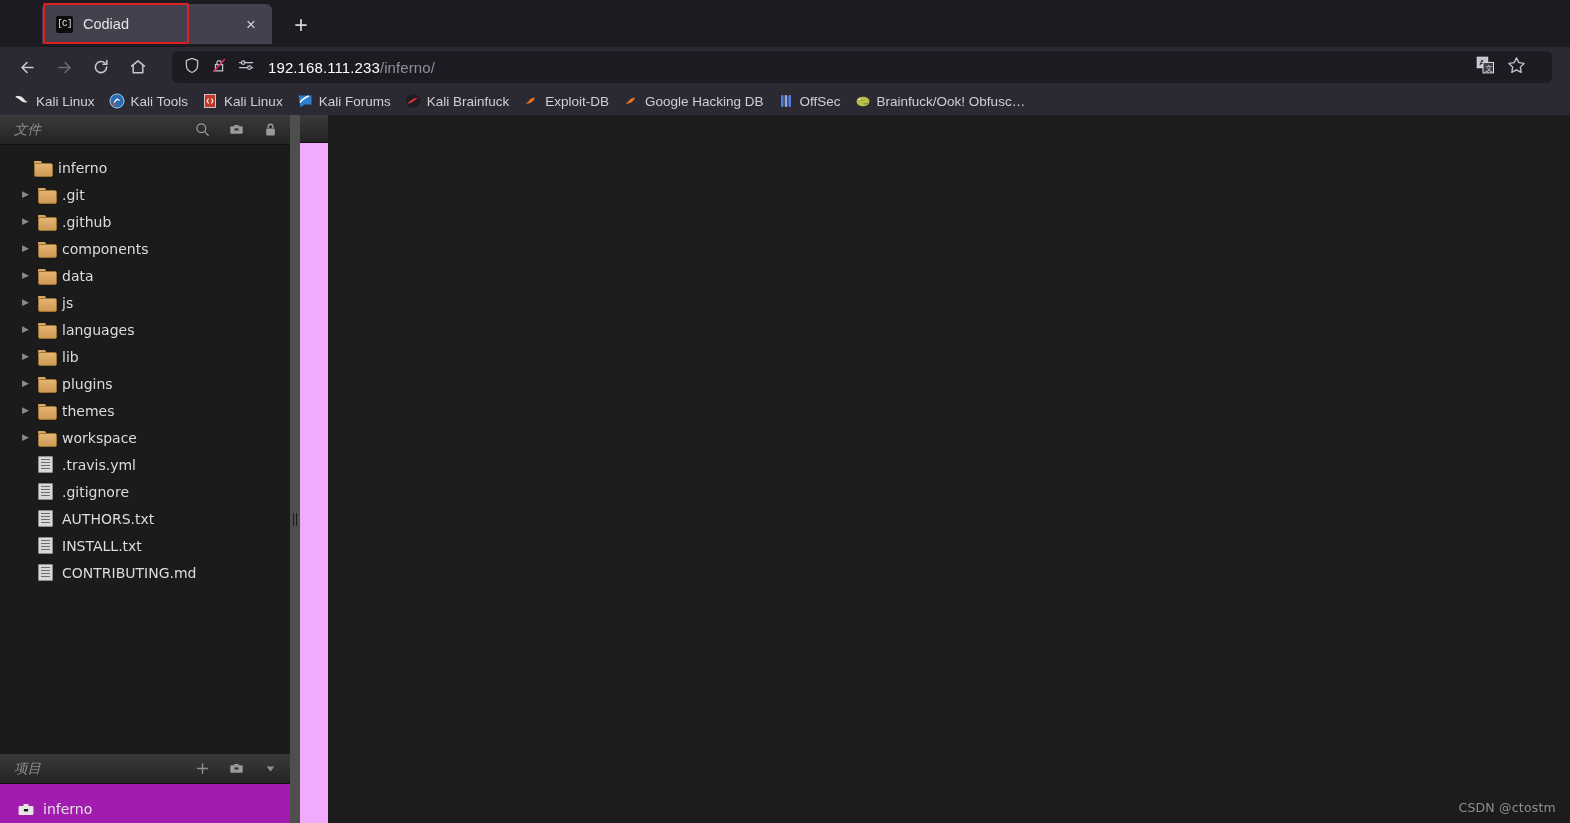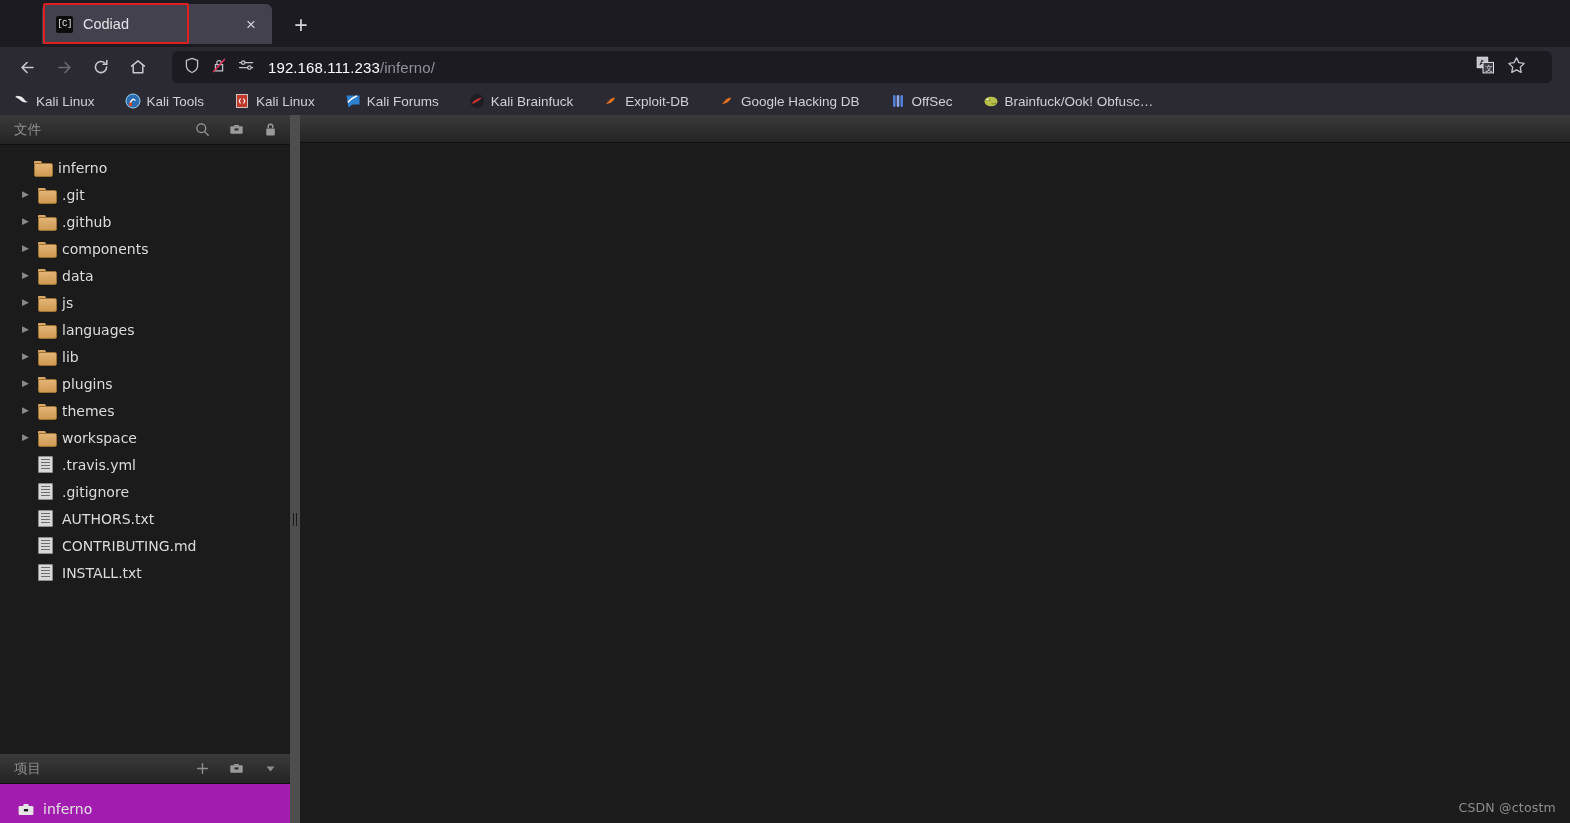--- a/index.html
+++ b/index.html
@@ -127,21 +127,21 @@
   .url-text .path { color: #8f8f9d; }
   .urlbar-right { display: flex; align-items: center; gap: 12px; margin-left: 10px; flex: 0 0 auto; }
 
   
   .bookmarks {
     height: 28px;
     background: #2b2a33;
     display: flex;
     align-items: center;
     padding: 0 8px;
-    gap: 18px;
+    gap: 2px;
     flex: 0 0 auto;
     overflow: hidden;
   }
   .bm {
     display: flex; align-items: center;
     gap: 6px;
     padding: 3px 6px;
     border-radius: 4px;
     white-space: nowrap;
   }
@@ -161,20 +161,21 @@
   }
 
   .panel-header {
     height: 30px;
     flex: 0 0 30px;
     background: linear-gradient(to bottom, #3a3a3a 0%, #2e2e2e 55%, #232323 100%);
     border-bottom: 1px solid #101010;
     display: flex;
     align-items: center;
     padding: 0 12px 0 14px;
+    font-style: italic;
   }
   .panel-header .ph-title {
     flex: 1 1 auto;
     color: #8d8d8d;
     font-size: 13.5px;
     font-family: "DejaVu Sans", "Liberation Sans", sans-serif;
   }
   .panel-header .ph-icons { display: flex; align-items: center; gap: 19px; }
   .ph-icon { width: 15px; height: 15px; display: block; }
 
@@ -262,23 +263,23 @@
     left: 3px;
     top: 398px;
     width: 4px; height: 13px;
     background:
       linear-gradient(to right, #1a1a1a 0px, #1a1a1a 1px, transparent 1px, transparent 3px, #1a1a1a 3px, #1a1a1a 4px);
   }
 
   .content {
     flex: 1 1 auto;
     display: flex;
-    flex-direction: column;
+    flex-direction: row;
     min-width: 0;
-    background: #22c55e;
+    background: #f0abfc;
     position: relative;
   }
   .content-topbar {
     height: 28px;
     flex: 0 0 28px;
     background: linear-gradient(to bottom, #3a3a3a 0%, #2e2e2e 55%, #242424 100%);
     border-bottom: 1px solid #0e0e0e;
   }
   .content-body { flex: 1 1 auto; background: #1c1c1c; position: relative; }
 
@@ -578,28 +579,28 @@
             <span class="icon-slot">
               <span class="file-ico"></span>
             </span>
             <span class="node-label">AUTHORS.txt</span>
           </div>
           <div class="node child">
             <span class="arrow blank">▶</span>
             <span class="icon-slot">
               <span class="file-ico"></span>
             </span>
+            <span class="node-label">INSTALL.txt</span>
+          </div>
+          <div class="node child">
+            <span class="arrow blank">▶</span>
+            <span class="icon-slot">
+              <span class="file-ico"></span>
+            </span>
             <span class="node-label">CONTRIBUTING.md</span>
-          </div>
-          <div class="node child">
-            <span class="arrow blank">▶</span>
-            <span class="icon-slot">
-              <span class="file-ico"></span>
-            </span>
-            <span class="node-label">INSTALL.txt</span>
           </div>
         </div>
 
       <div class="project-panel">
         <div class="panel-header">
           <span class="ph-title">项目</span>
           <span class="ph-icons">
             <span>
               <svg class="ph-icon" viewBox="0 0 15 15" stroke="#8e8e8e" stroke-width="1.4" stroke-linecap="round">
                 <path d="M7.5 2.6v9.8M2.6 7.5h9.8"></path>

